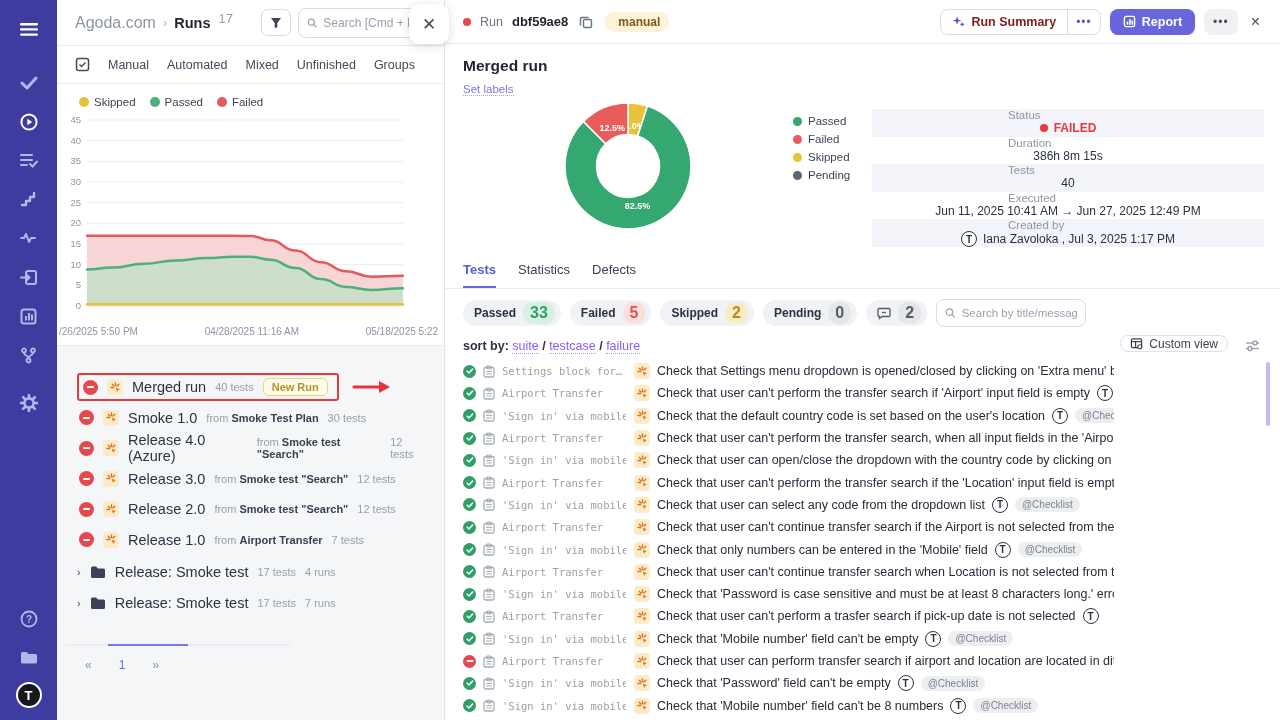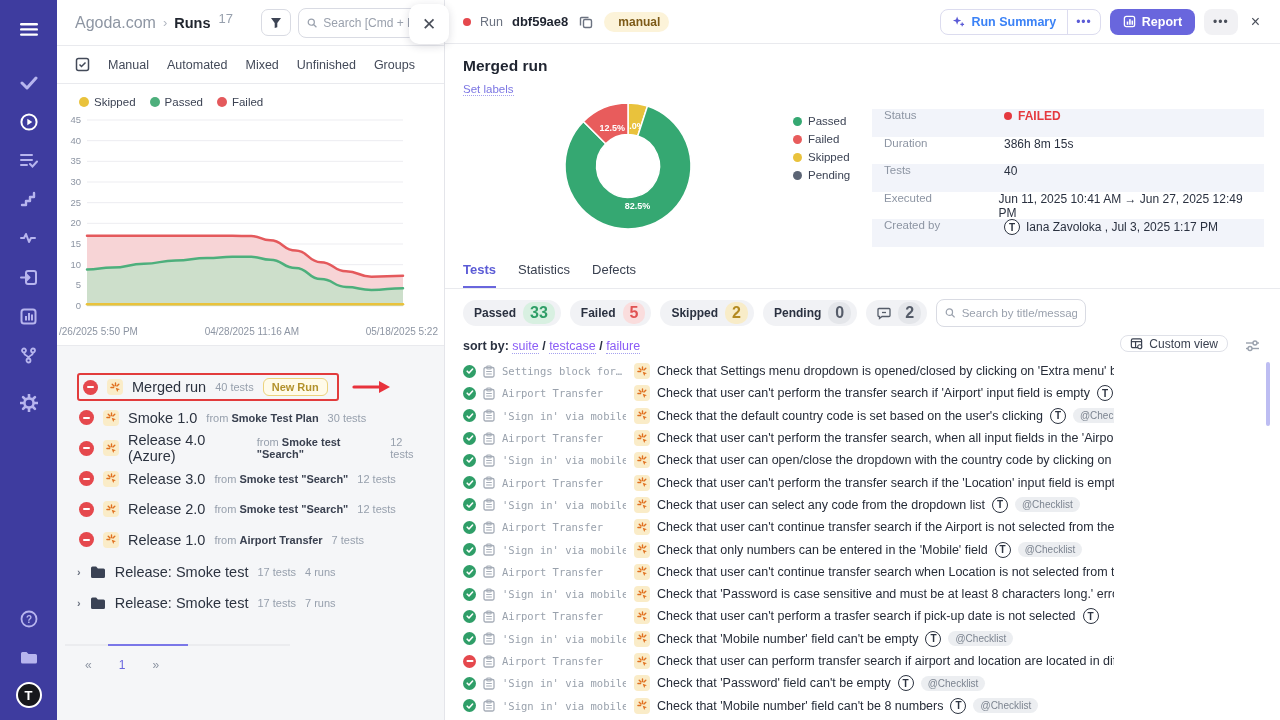--- a/index.html
+++ b/index.html
@@ -61,37 +61,37 @@
   
   .right-panel { position:absolute; left:445px; top:0; width:835px; height:720px; background:#fff; }
   .rp-topbar { height:44px; border-bottom:1px solid #e9eaee; display:flex; align-items:center; padding:0 16px 0 18px; gap:9px; }
   .run-dot { width:8px; height:8px; border-radius:50%; background:#e5484d; }
   .run-label { font-size:12.5px; color:#6b7280; }
   .run-id { font-size:13px; font-weight:700; color:#1f2430; }
   .icon-btn { background:none; border:none; cursor:pointer; display:flex; align-items:center; color:#8d95a3; padding:2px; }
   .manual-badge { display:flex; align-items:center; gap:5px; background:#fcf3d9; border-radius:10px; padding:3px 9px; font-size:12px; color:#7d5a17; font-weight:600; }
   .rp-actions { margin-left:auto; display:flex; align-items:center; gap:9px; }
   .split-btn { display:flex; align-items:stretch; border:1px solid #dcdcef; border-radius:8px; overflow:hidden; background:#fff; }
-  .split-main { display:flex; align-items:center; gap:6px; padding:5px 11px; font-size:12.5px; font-weight:600; color:#3b82f6; cursor:pointer; }
+  .split-main { display:flex; align-items:center; gap:6px; padding:5px 11px; font-size:12.5px; font-weight:600; color:#7f1d1d; cursor:pointer; }
   .split-more { border-left:1px solid #dcdcef; padding:5px 8px; color:#5b5bd6; font-size:12px; letter-spacing:1px; cursor:pointer; display:flex; align-items:center; }
   .report-btn { display:flex; align-items:center; gap:6px; background:#6966dd; color:#fff; border:none; border-radius:8px; padding:6px 13px; font-size:12.5px; font-weight:600; cursor:pointer; }
   .more-btn { background:#f1f1f4; border:none; border-radius:8px; padding:6px 9px; color:#4a4f5a; font-size:12px; letter-spacing:1px; cursor:pointer; }
   .rp-close { background:none; border:none; font-size:16px; color:#4a4f5a; cursor:pointer; padding:2px 4px; }
 
   .rp-title { margin:13px 0 0 18px; font-size:15.5px; font-weight:700; color:#1f2430; }
   .set-labels { display:inline-block; margin:8px 0 0 18px; font-size:11.5px; color:#7b75e3; border-bottom:1px dotted #a5a1ef; cursor:pointer; }
 
   .rp-overview { position:relative; height:165px; }
   .donut-wrap { position:absolute; left:110px; top:0; }
   .donut-legend { position:absolute; left:348px; top:18px; }
   .dleg-item { display:flex; align-items:center; gap:6px; margin-bottom:6px; }
   .dleg-dot { width:9px; height:9px; border-radius:50%; }
   .dleg-label { font-size:11.5px; color:#3c4354; }
   .info-table { position:absolute; left:427px; top:12px; width:392px; }
-  .info-row { display:flex; align-items:flex-start; height:27.6px; padding:0 12px; font-size:12px; }
+  .info-row { display:flex; align-items:center; height:27.6px; padding:0 12px; font-size:12px;flex-direction:column; }
   .info-row:nth-child(odd) { background:#f2f4fa; }
   .info-label { width:120px; color:#8d95a3; font-size:11.5px; }
   .info-value { color:#2a3140; display:flex; align-items:center; gap:6px; }
   .status-failed { color:#e5393f; font-weight:700; font-size:12px; display:flex; align-items:center; gap:6px; }
   .status-failed::before { content:""; width:8px; height:8px; border-radius:50%; background:#e5393f; }
   .mini-avatar { width:16px; height:16px; border-radius:50%; border:1.5px solid #2c3340; color:#2c3340; font-size:10px; font-weight:700; display:inline-flex; align-items:center; justify-content:center; flex:none; background:#fff; }
 
   .rp-tabs { display:flex; gap:22px; padding:0 18px; border-bottom:1px solid #e9eaee; height:27px; }
   .rp-tab { font-size:13px; color:#3a4150; cursor:pointer; padding-bottom:8px; }
   .rp-tab.active { color:#5b5bd6; font-weight:700; border-bottom:2px solid #6966dd; }
@@ -683,21 +683,21 @@
             </svg>
           </span>
           <span class="t-suite">'Sign in' via mobile</span>
           <span class="t-main">
             <span class="manual-ic">
               <svg width="11" height="11" viewBox="0 0 12 12">
                 <path d="M6 1v3M2.4 2.4l2 2M9.6 2.4l-2 2M1 6h3" stroke="#e0701f" stroke-width="1.5" stroke-linecap="round" fill="none"></path>
                 <path d="M6.2 6.2l4.6 1.7-2 .9-.9 2z" fill="#e0701f"></path>
               </svg>
             </span>
-            <span class="t-title">Check that the default country code is set based on the user's clicking</span>
+            <span class="t-title">Check that the default country code is set based on the user's location</span>
             <span class="mini-avatar">T</span>
             <span class="t-tag">@Checklist</span>
           </span>
         </div>
         <div class="test-row">
           <span class="t-status passed">
             <svg width="8" height="8" viewBox="0 0 8 8">
               <path d="M1.2 4.2l1.8 1.8 3.6-4" fill="none" stroke="#fff" stroke-width="1.6" stroke-linecap="round" stroke-linejoin="round"></path>
             </svg>
           </span>

